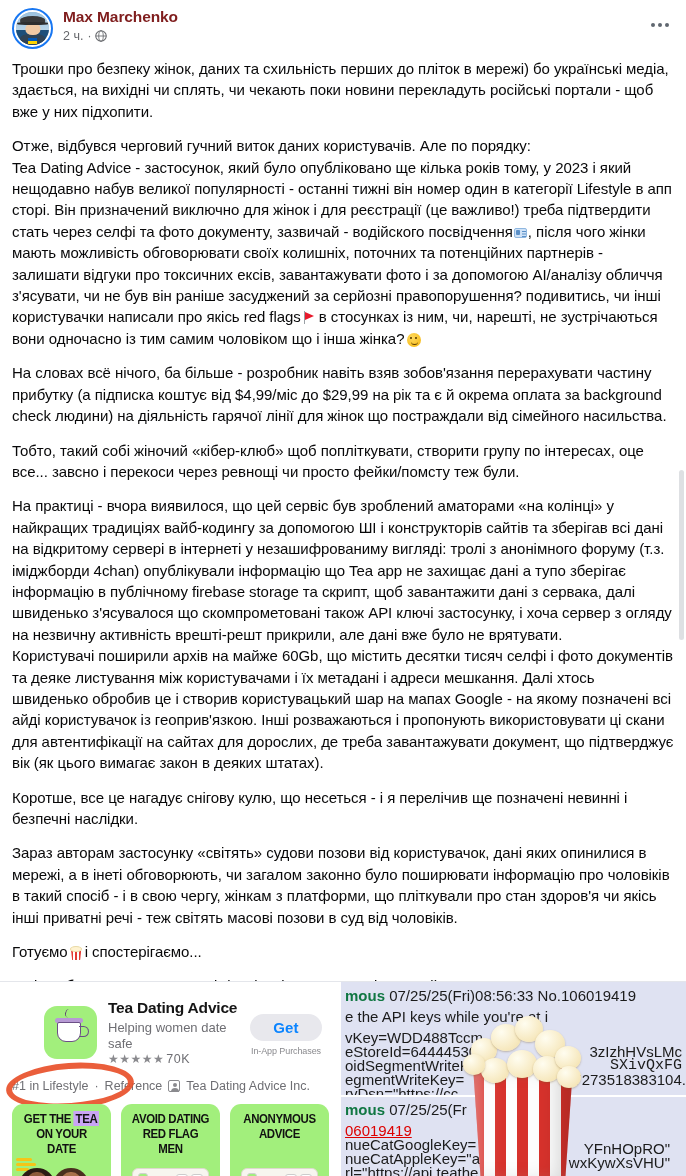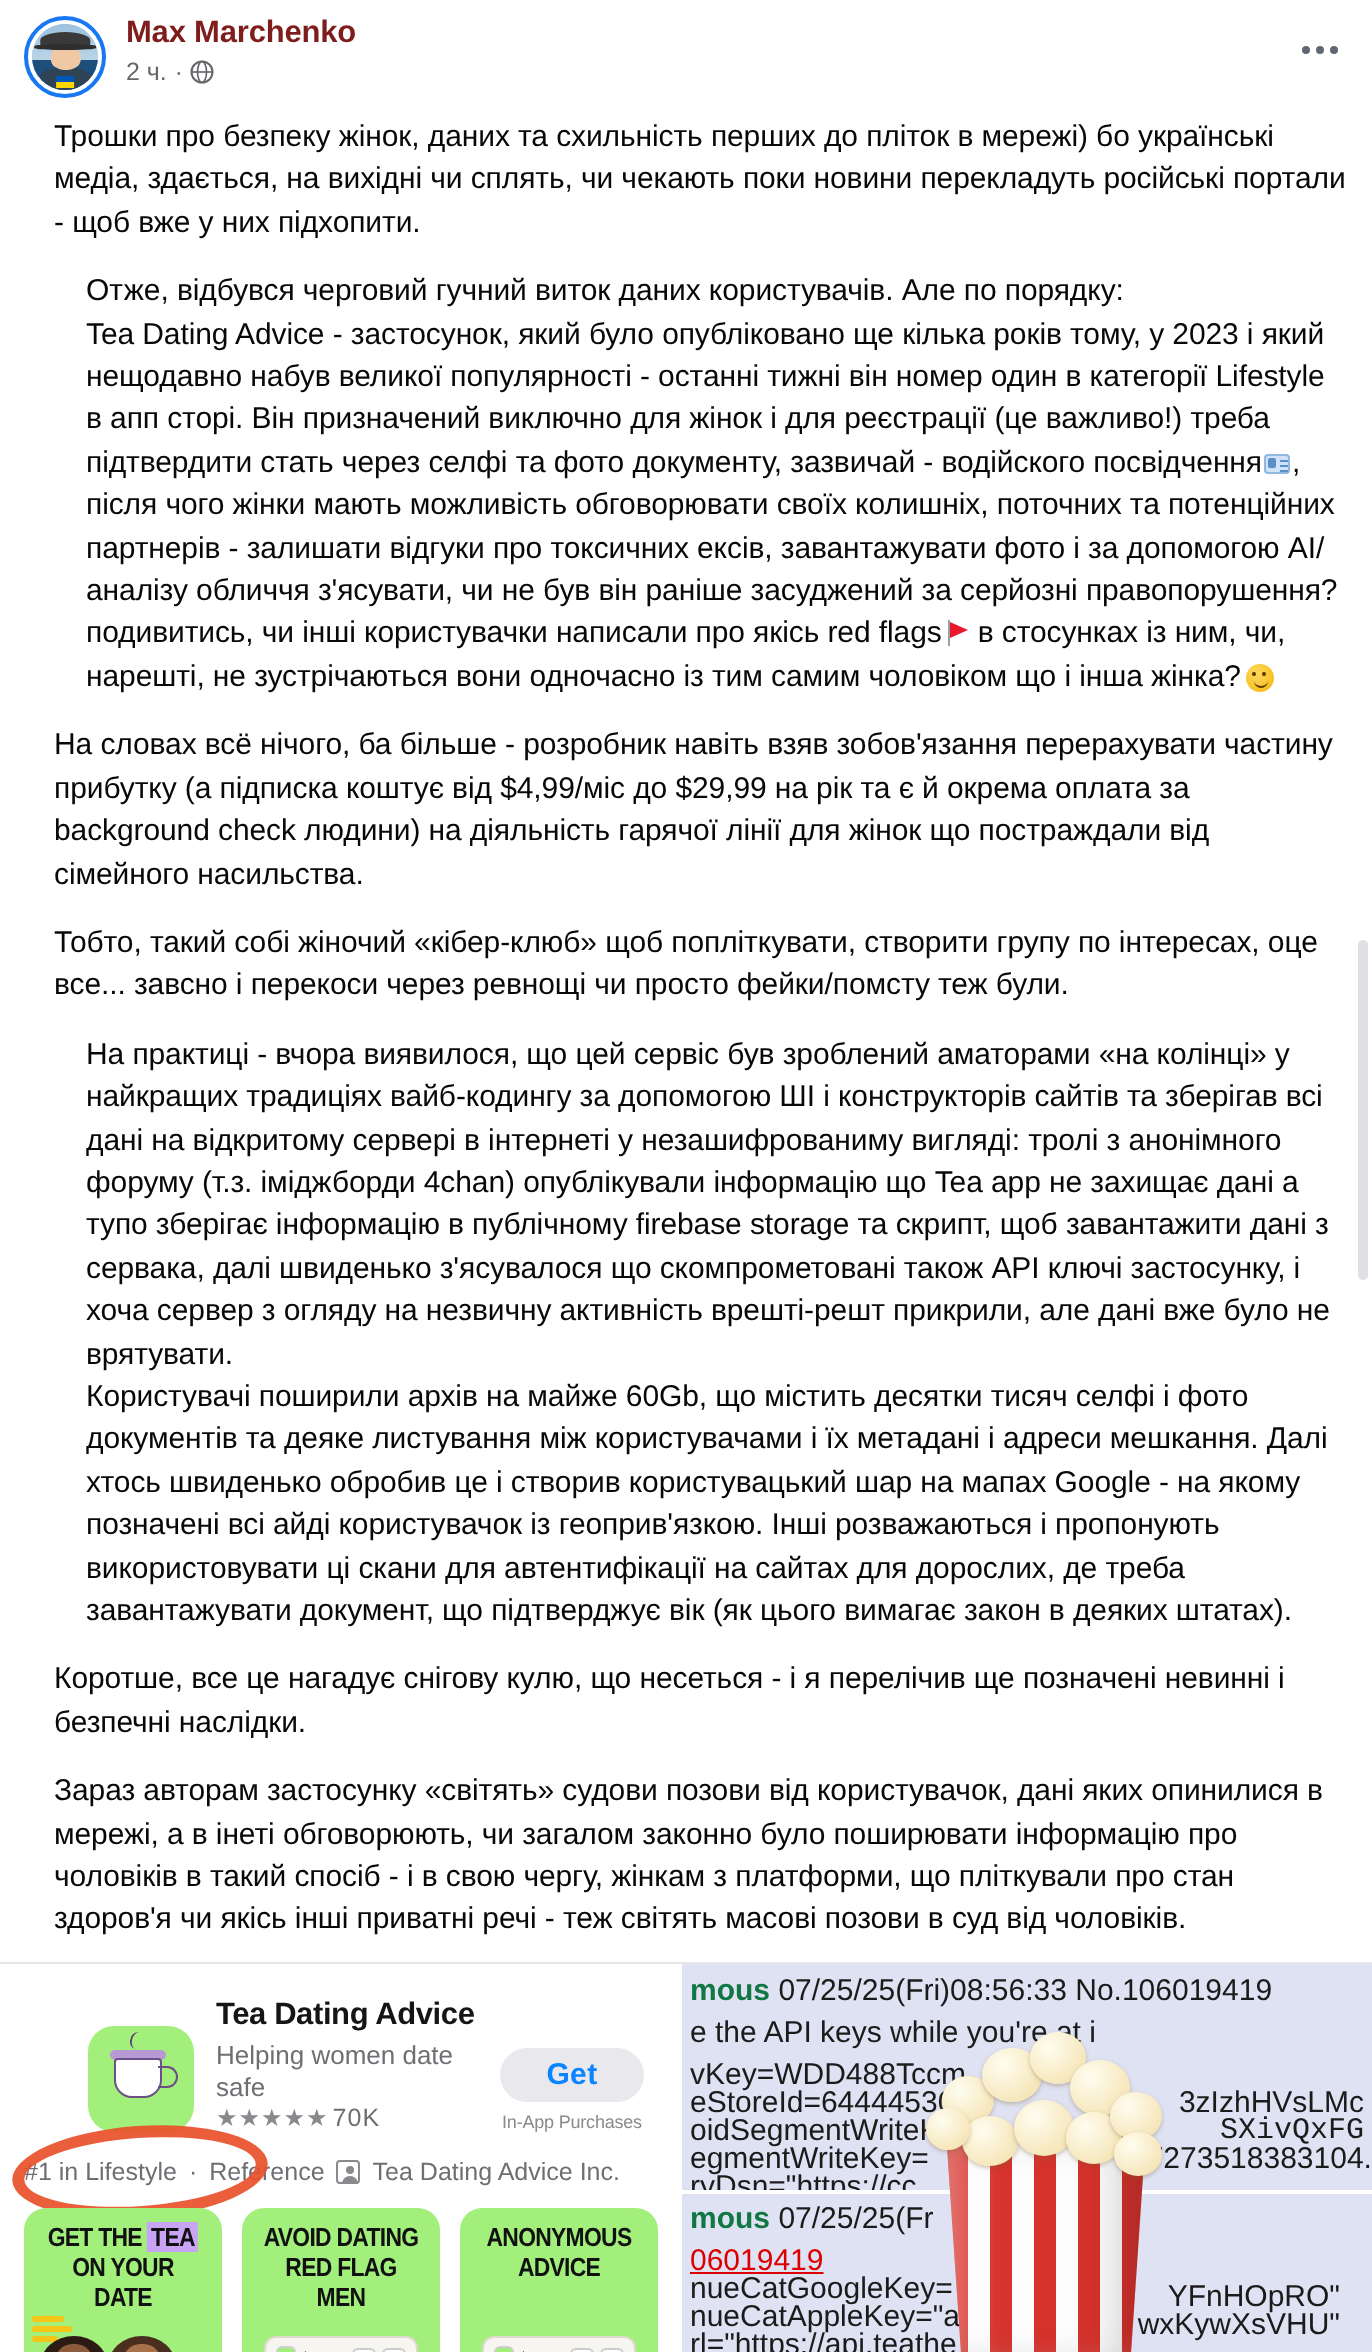--- a/index.html
+++ b/index.html
@@ -77,28 +77,28 @@
     gap: 3px;
     cursor: pointer;
   }
   .more-btn i {
     width: 4px; height: 4px; border-radius: 50%;
     background: #606770; display: block;
   }
 
   
   .post-body {
-    padding: 6px 12px 4px 27px;
+    padding: 6px 12px 4px 12px;
     font-size: 15px;
     line-height: 21.4px;
     color: #080809;
     letter-spacing: -0.05px;
   }
   .para { margin: 0 0 13px 0; }
-  .para.tight { margin-bottom: 0; margin-left: 16px; }
+  .para.tight { margin-bottom: 0; }
   .hashtags { color: #1877f2; }
   .id-emoji {
     display:inline-block; width:13px; height:10px; vertical-align:-1px;
     background:#cfe2f7; border:1px solid #8fb7e0; border-radius:2px;
     position:relative; margin:0 1px;
   }
   .id-emoji:before { content:""; position:absolute; left:1.5px; top:1.5px; width:4px; height:5px; background:#5a8fc7; border-radius:1px; }
   .id-emoji:after { content:""; position:absolute; left:7px; top:2px; width:4px; height:1px; background:#5a8fc7; box-shadow:0 2.5px 0 #5a8fc7, 0 5px 0 #5a8fc7; }
   .flag-emoji {
     display:inline-block; width:14px; height:13px; vertical-align:-2px; position:relative; margin:0 2px;
@@ -138,21 +138,21 @@
     overflow: hidden;
     background: #fff;
   }
   .att-left {
     width: 341px; flex: 0 0 341px;
     background: #ffffff;
     position: relative;
     padding: 16px 12px 0 12px;
     overflow: hidden;
   }
-  .app-row { display: flex; align-items: flex-end; padding-left: 32px; }
+  .app-row { display: flex; align-items: center; padding-left: 32px; }
   .app-icon {
     width: 53px; height: 53px; flex: 0 0 53px;
     background: #a2ef7c; border-radius: 13px;
     position: relative; overflow: hidden;
   }
   .cup { position:absolute; left:13px; top:16px; width:24px; height:20px; background:#fff; border:1.6px solid #6b4f86; border-radius:2px 2px 9px 9px; }
   .cup:after { content:""; position:absolute; right:-9px; top:3px; width:9px; height:9px; border:1.6px solid #6b4f86; border-left:none; border-radius:0 8px 8px 0; }
   .cup-lid { position:absolute; left:11px; top:12px; width:28px; height:5px; background:#b79ad4; border-radius:3px; }
   .steam { position:absolute; left:21px; top:3px; width:8px; height:9px; border-left:1.6px solid #5c4070; border-radius:50%; transform:rotate(12deg); }
   .app-info { margin-left: 11px; flex: 1 1 auto; min-width:0; }

